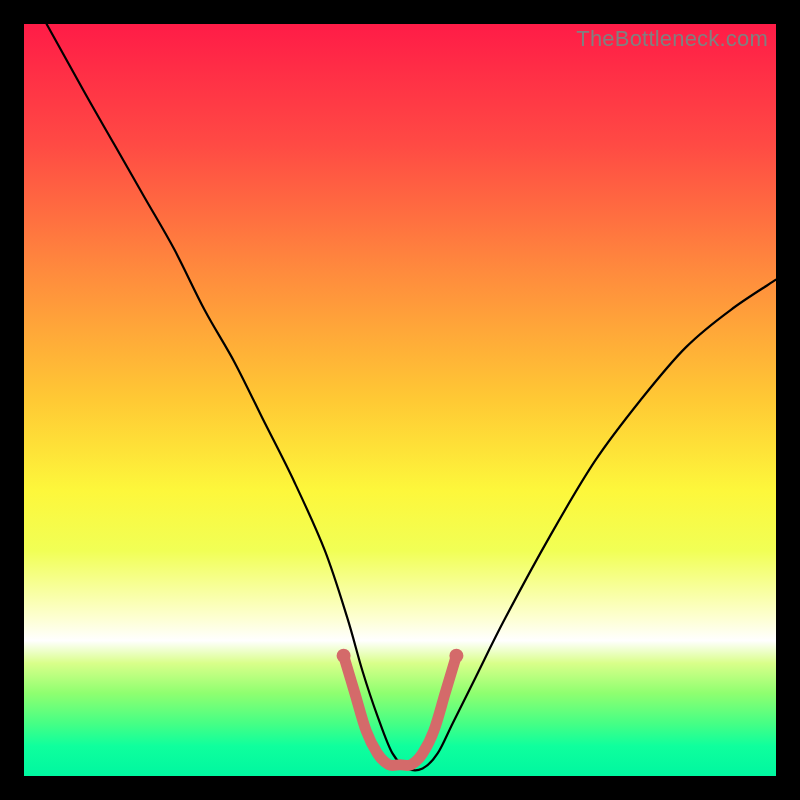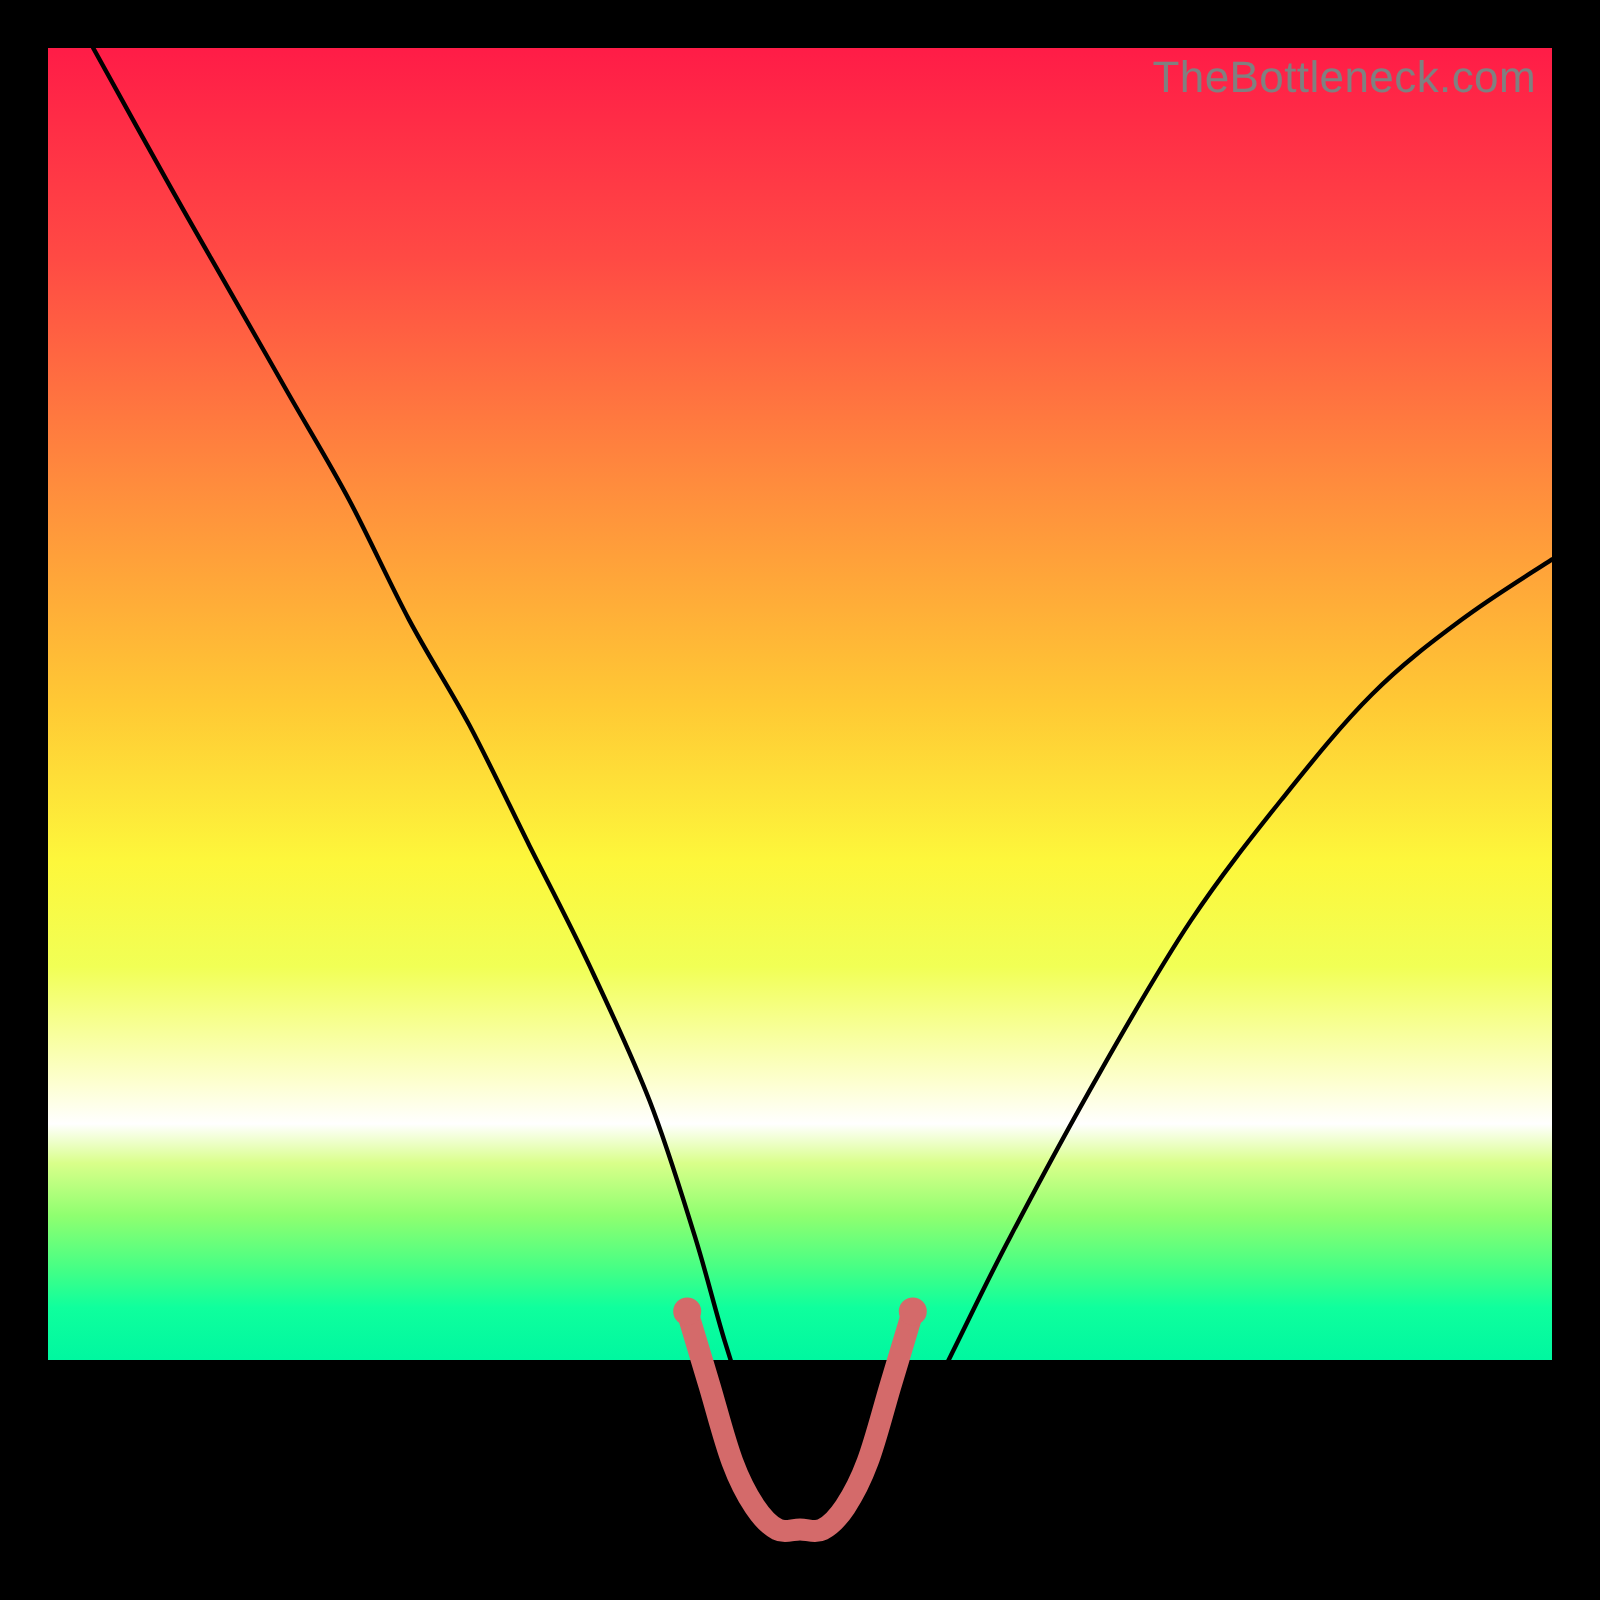--- a/index.html
+++ b/index.html
@@ -17,21 +17,21 @@
     left: 0;
     width: 800px;
     height: 800px;
     background: #000;
   }
   .plot {
     position: absolute;
     top: 24px;
     left: 24px;
     width: 752px;
-    height: 656px;
+    height: 752px;
     background: linear-gradient(
       to bottom,
       #ff1c47 0%,
       #ff4a44 16%,
       #ff8b3d 33%,
       #ffc934 50%,
       #fdf73b 62%,
       #f1ff55 70%,
       #fdffd2 79%,
       #ffffff 82%,

